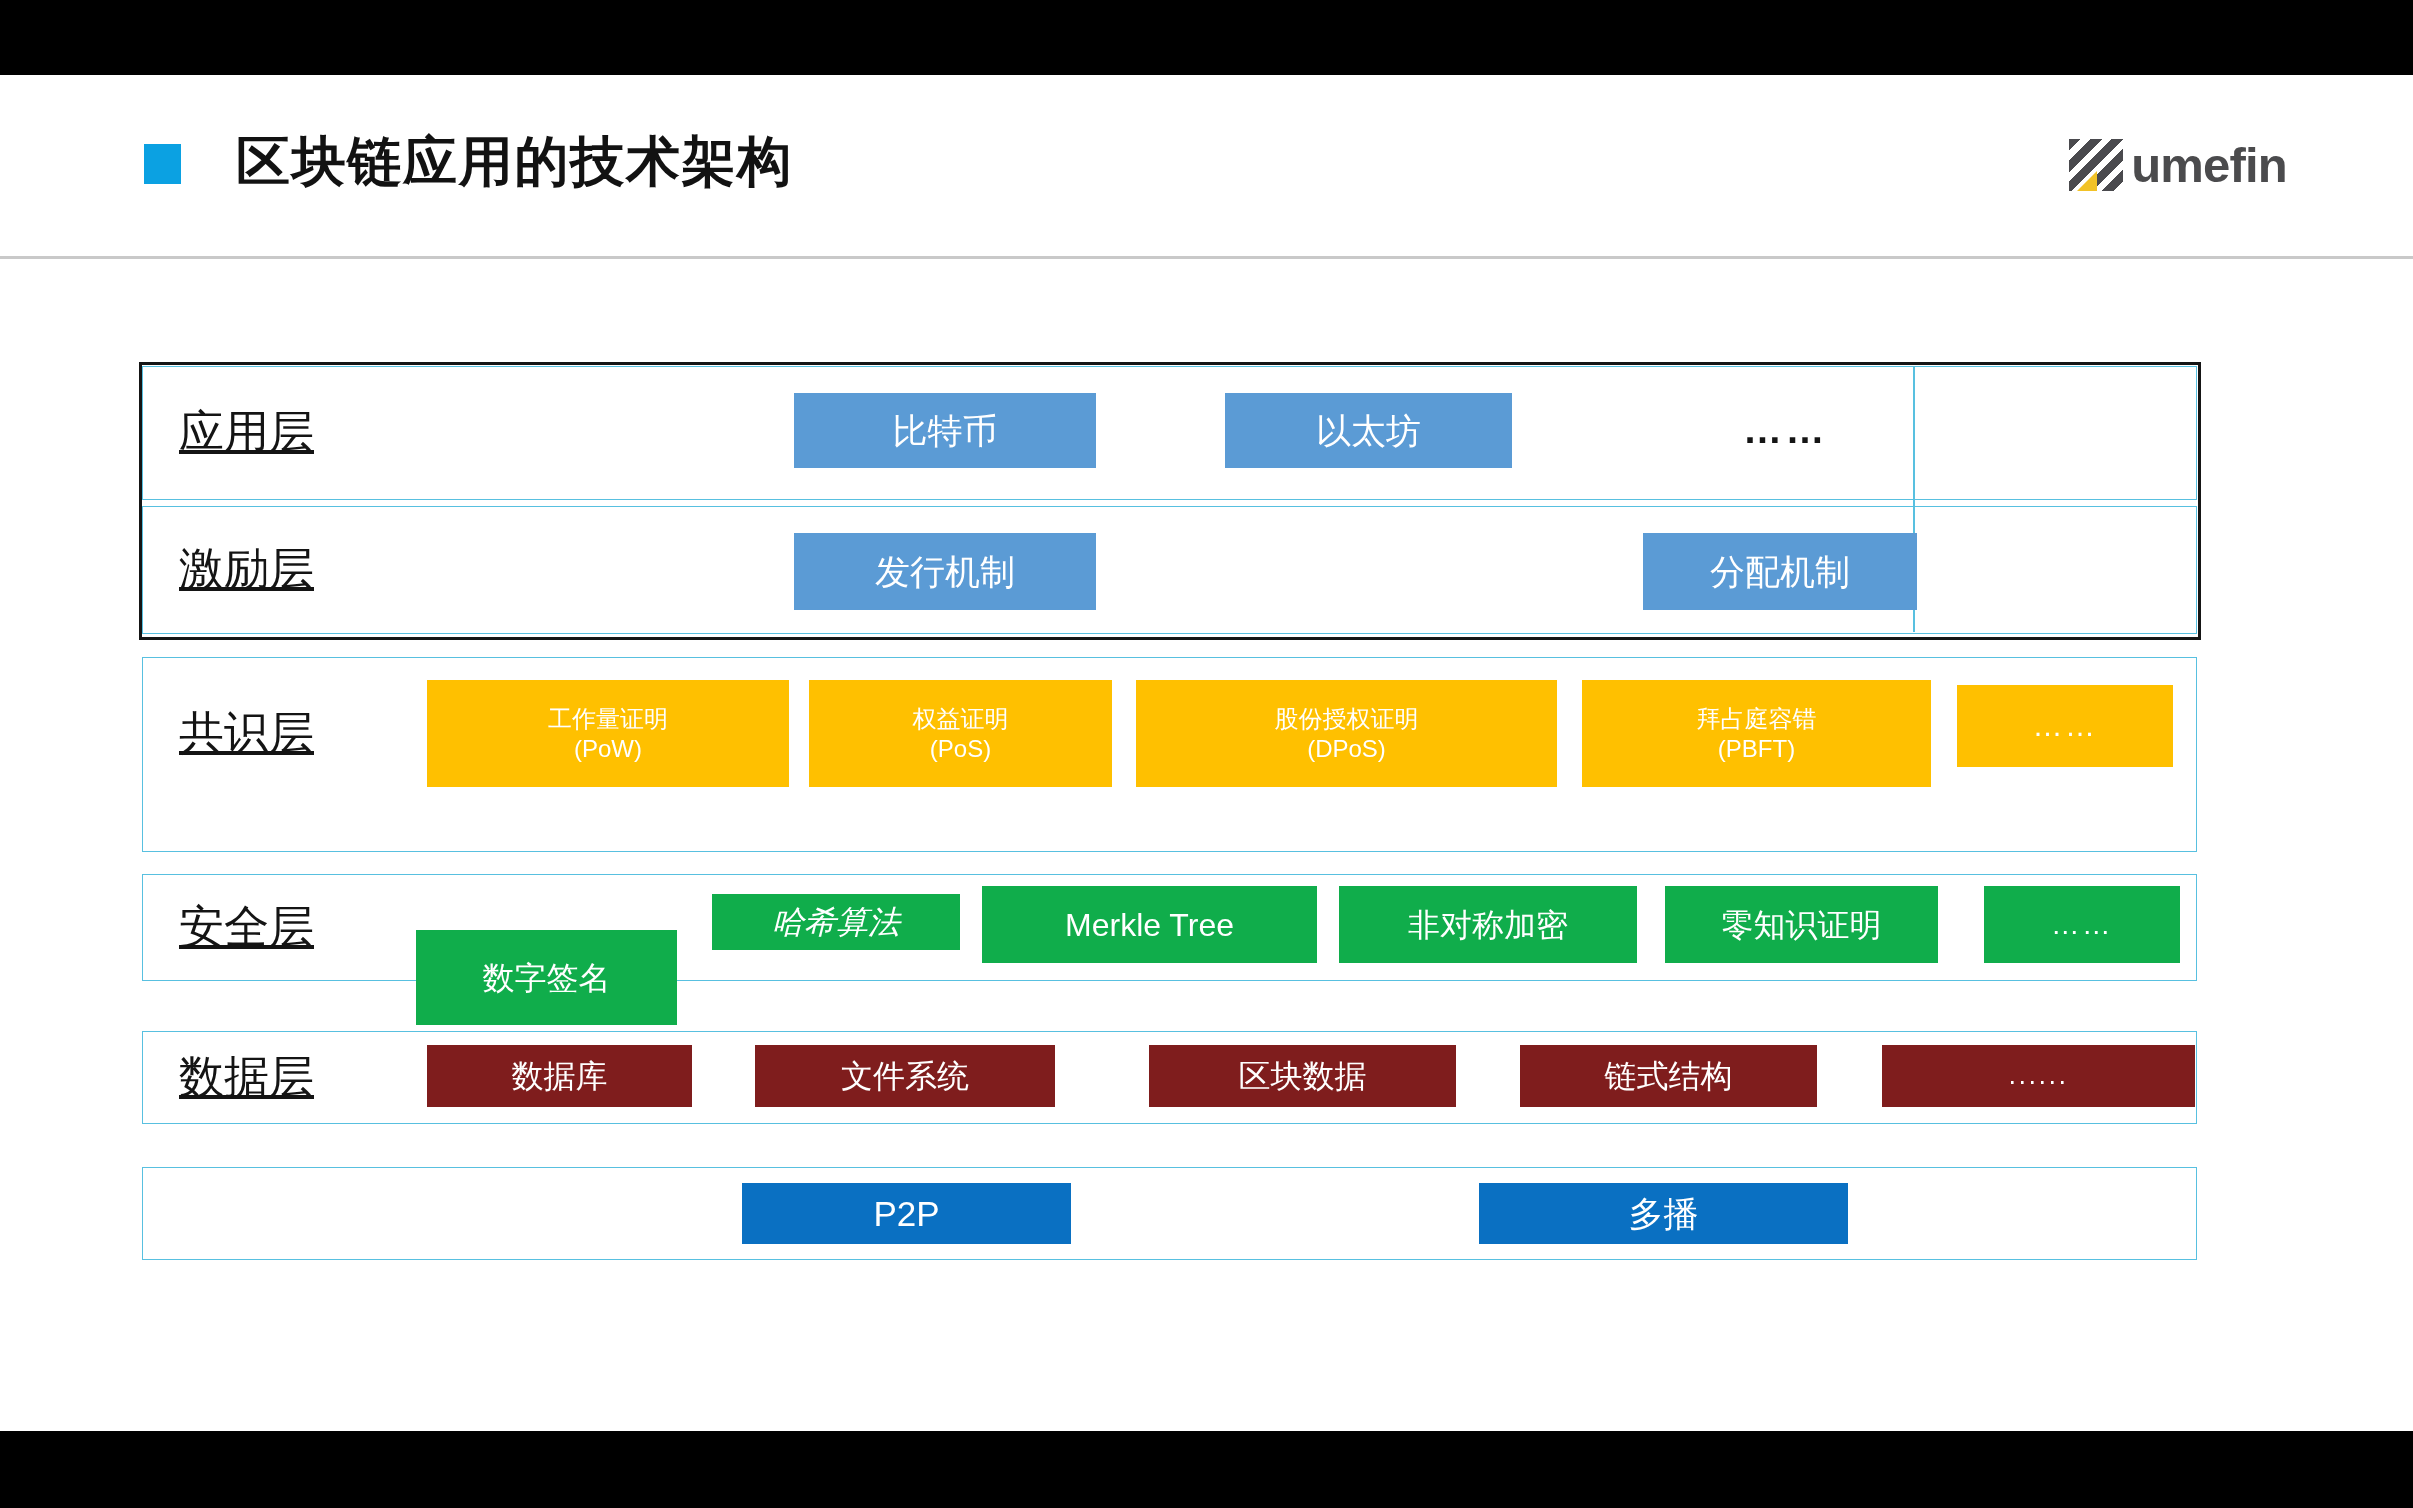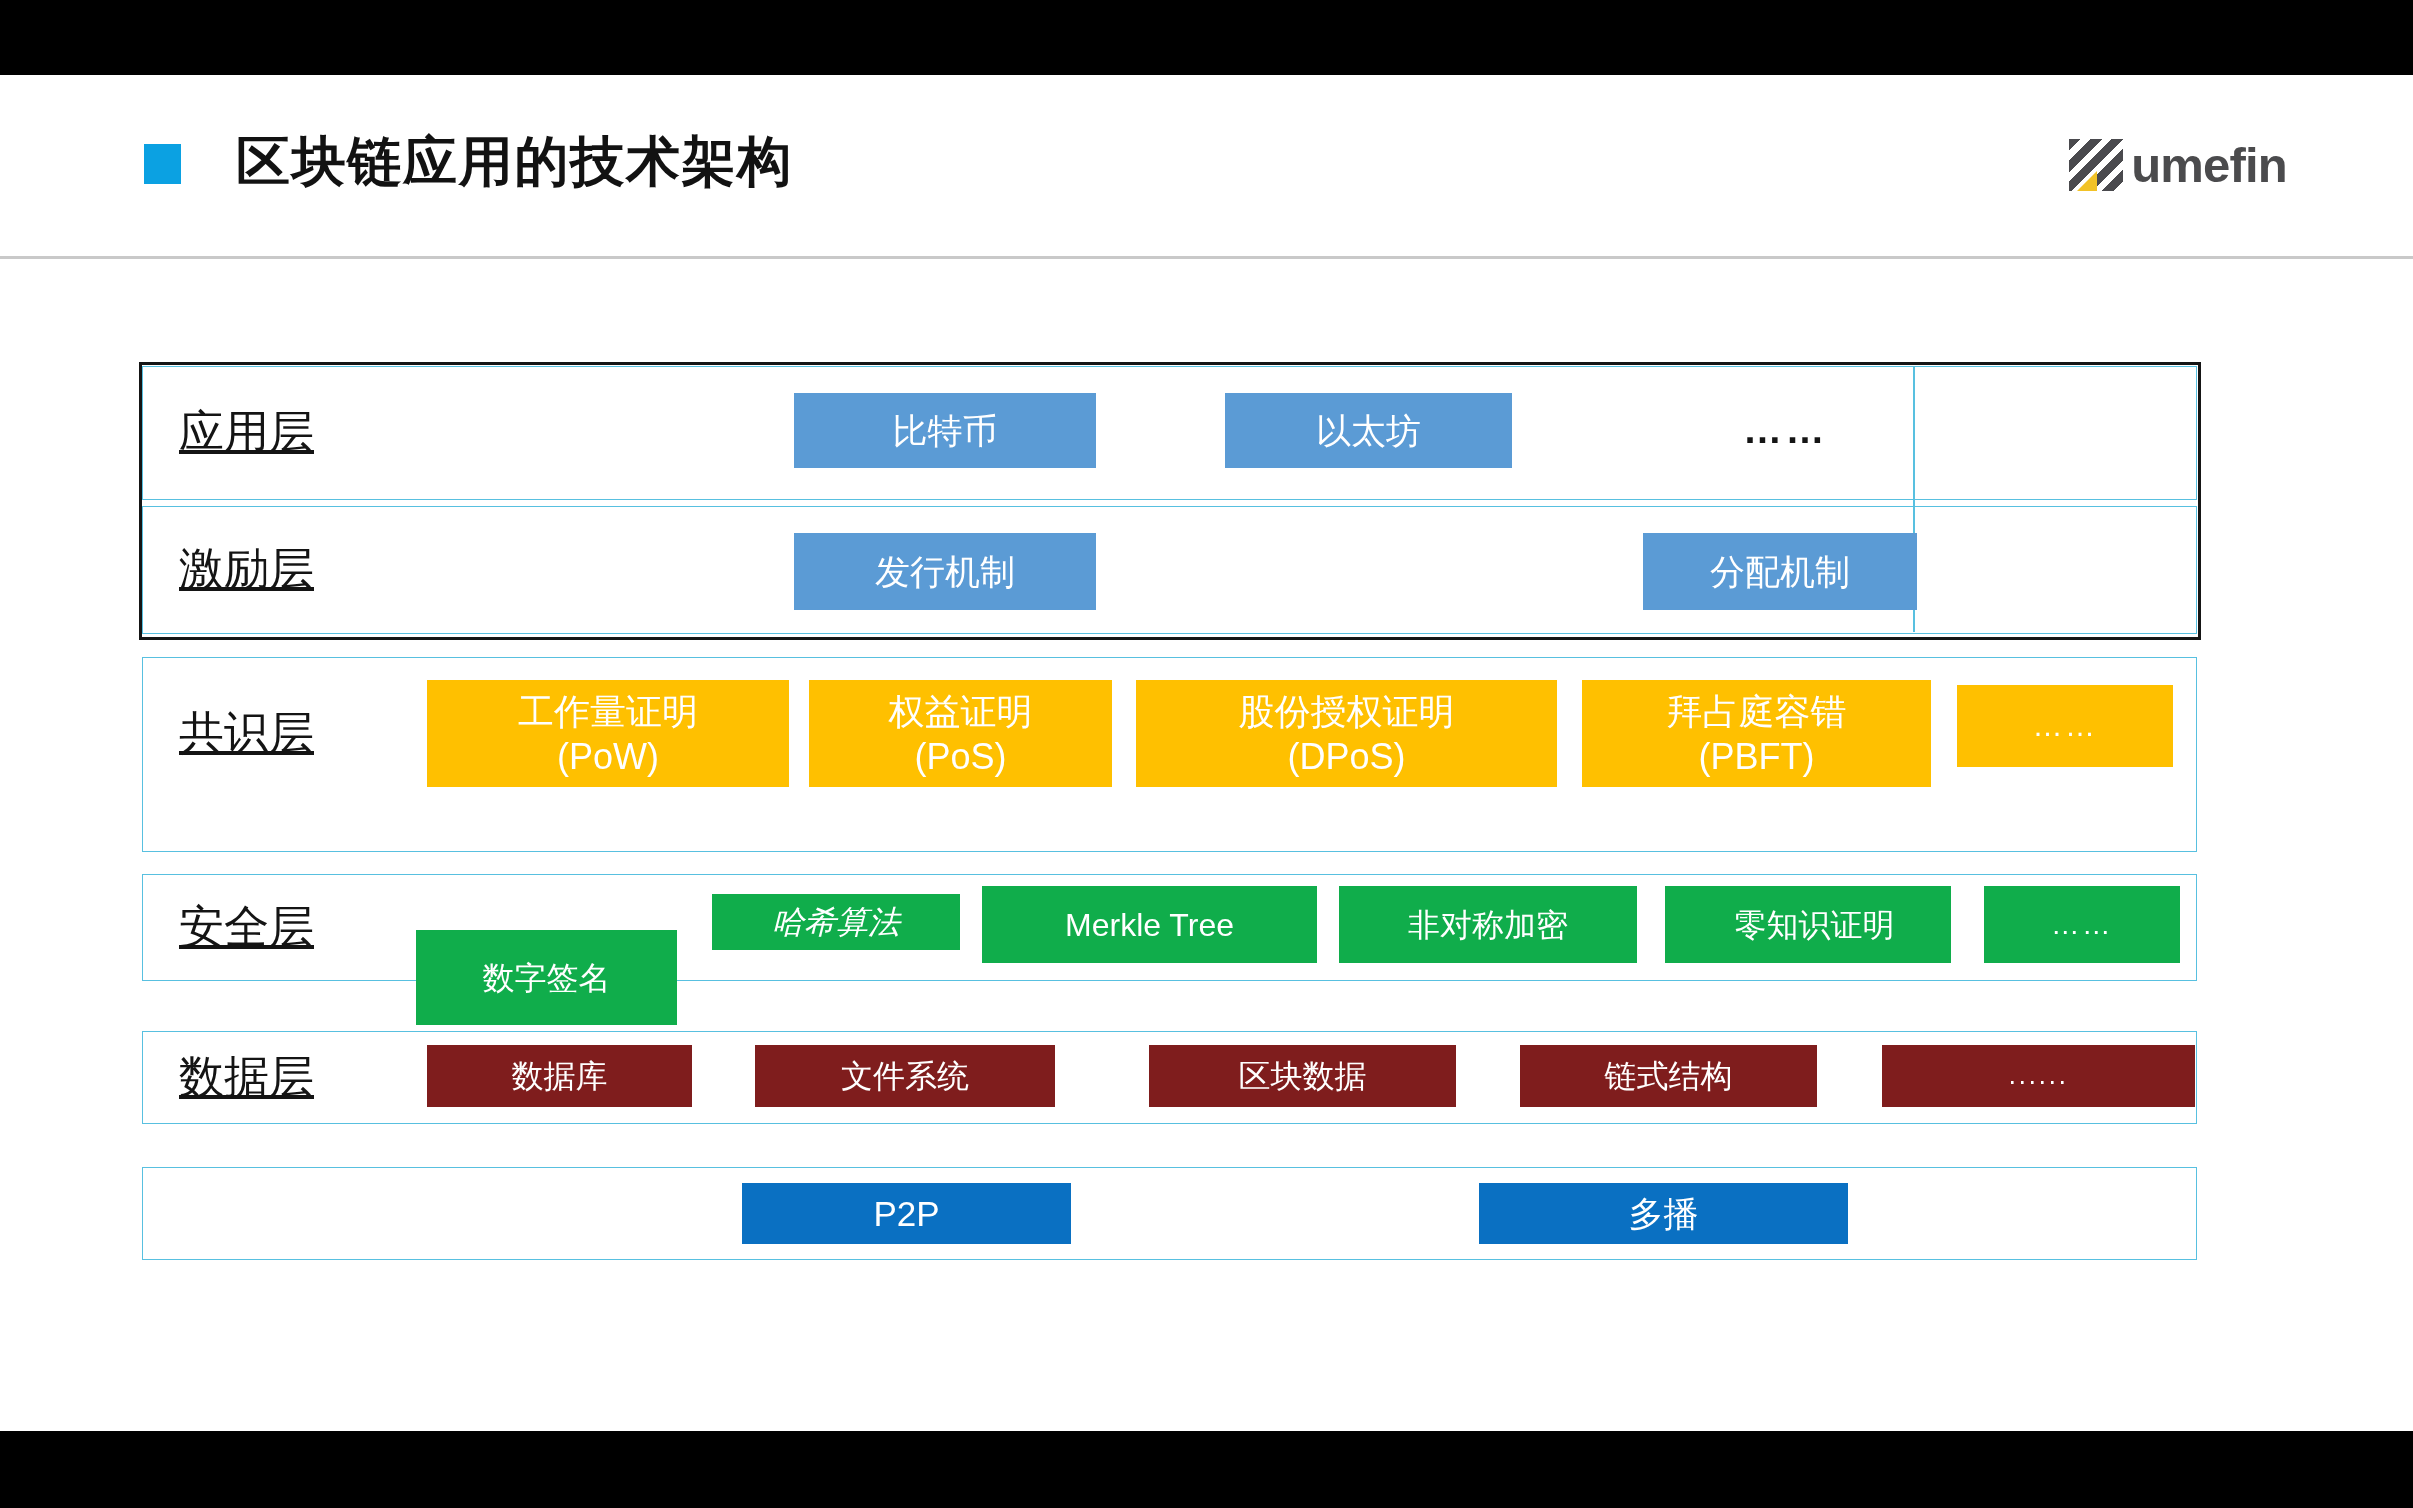--- a/index.html
+++ b/index.html
@@ -22,21 +22,21 @@
   .logo-text{font-size:49px;font-weight:bold;color:#4b4b4d;letter-spacing:-0.8px;}
 
   
   .cyanbox{position:absolute;border:1.7px solid #58c0e0;background:#fff;}
   .blackbox{position:absolute;left:139px;top:287px;width:2056px;height:272px;border:3.4px solid #151515;background:transparent;}
   .vline{position:absolute;left:1913px;top:291px;width:1.7px;height:266px;background:#58c0e0;}
   .layer-label{position:absolute;display:flex;align-items:center;font-size:45px;color:#141414;text-decoration:underline;}
   .btn{position:absolute;display:flex;flex-direction:column;align-items:center;justify-content:center;
        color:#ffffff;text-align:center;line-height:1.25;}
   .btn.blue{background:#5b9bd5;font-size:35px;}
-  .btn.yellow{background:#ffc000;font-size:36px;}
+  .btn.yellow{background:#ffc000;font-size:24px;}
   .btn.green{background:#10ad4b;font-size:32px;}
   .btn.brown{background:#7f1d1d;font-size:32px;}
   .btn.dkblue{background:#0a70c2;font-size:35px;}
   .dots-black{position:absolute;display:flex;align-items:center;justify-content:center;
               color:#141414;font-size:39px;font-weight:bold;letter-spacing:3.4px;}
   .dots-sm{letter-spacing:2.5px;}
 </style>
 </head>
 <body>
 
@@ -106,21 +106,21 @@
   </div>
   <div class="btn green" style="left:712px;top:819px;width:248px;height:56px;font-style:italic;">
     <span>哈希算法</span>
   </div>
   <div class="btn green" style="left:982px;top:811px;width:335px;height:77px;">
     <span>Merkle Tree</span>
   </div>
   <div class="btn green" style="left:1339px;top:811px;width:298px;height:77px;">
     <span>非对称加密</span>
   </div>
-  <div class="btn green" style="left:1665px;top:811px;width:273px;height:77px;padding-left:13px;">
+  <div class="btn green" style="left:1665px;top:811px;width:273px;height:77px;">
     <span>零知识证明</span>
   </div>
   <div class="btn green dots-sm" style="left:1984px;top:811px;width:196px;height:77px;font-size:28.5px;">
     <span>……</span>
   </div>
 
   <div class="cyanbox" style="left:142px;top:956px;width:2053px;height:91px;"></div>
   <div class="layer-label" style="left:179px;top:956px;height:91px;">数据层</div>
   <div class="btn brown" style="left:427px;top:970px;width:265px;height:62px;">
     <span>数据库</span>

